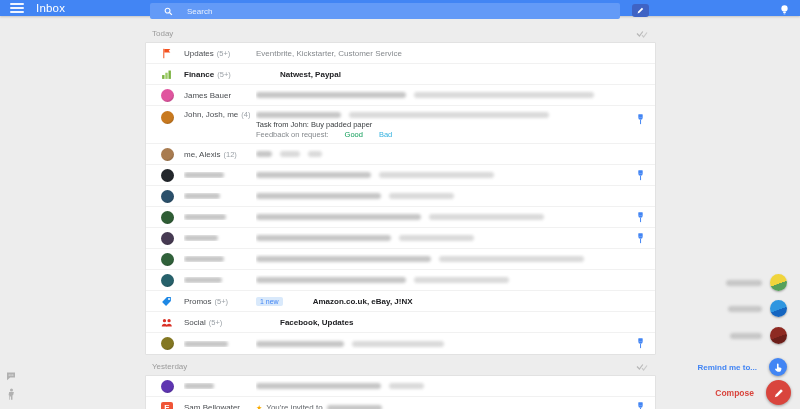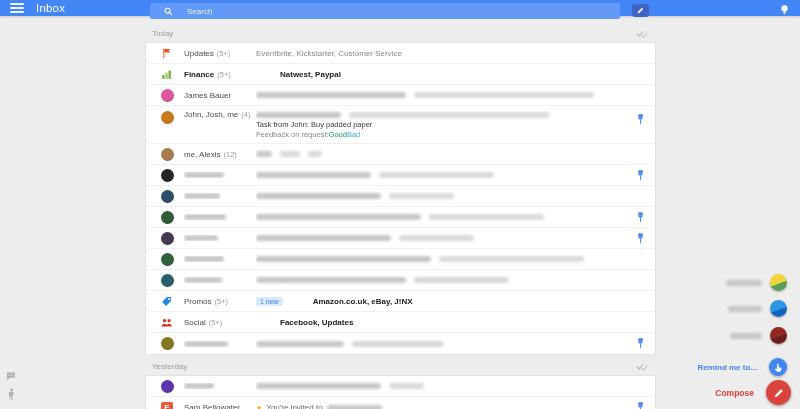--- a/index.html
+++ b/index.html
@@ -49,23 +49,23 @@
   .subject { white-space:nowrap; }
   .subject.muted { color:#85898d; }
   .subject.bold { color:#202124; font-weight:bold;margin-left:24px; }
   .subject.plain { color:#5f6368; }
   .badge { background:#d9e9fb; color:#4285f4; font-size:7px; padding:1px 4px;
     border-radius:2px; margin-right:6px; white-space:nowrap; }
   .blur { height:6px; background:#c6c6c6; border-radius:3px; filter:blur(1.4px);
     display:inline-block; margin-right:8px; flex:none; }
   .blur.alt { opacity:.65; }
   .task-line { color:#3c4043; font-size:7.5px; height:10px; line-height:10px; white-space:nowrap; }
-  .fb-line { font-size:7.5px; height:10px; line-height:10px; display:flex; align-items:center; }
+  .fb-line { font-size:7.5px; height:10px; line-height:10px; display:flex; align-items:center;gap:8px; }
   .fb-label { color:#85898d; }
-  .fb-act { cursor:pointer; }
+  .fb-act { margin-left:8px; cursor:pointer; }
   .pin-cell { width:30px; flex:none; display:flex; justify-content:center; align-items:center; }
   .row.tall .pin-cell { margin-top:4px; }
   .medal { color:#f9ab00; font-size:7px; margin-right:4px; }
 
   
   .sd-row { position:absolute; display:flex; align-items:center; z-index:20; }
   .sd-label { font-size:8px; margin-right:12px; white-space:nowrap; }
   .sd-label.blue { color:#4285f4; font-weight:bold; }
   .sd-label.red { color:#d9453d; font-weight:bold; font-size:8.5px; }
   .contact-av { width:17px; height:17px; border-radius:50%; box-shadow:0 1px 2px rgba(0,0,0,.3); cursor:pointer; }

